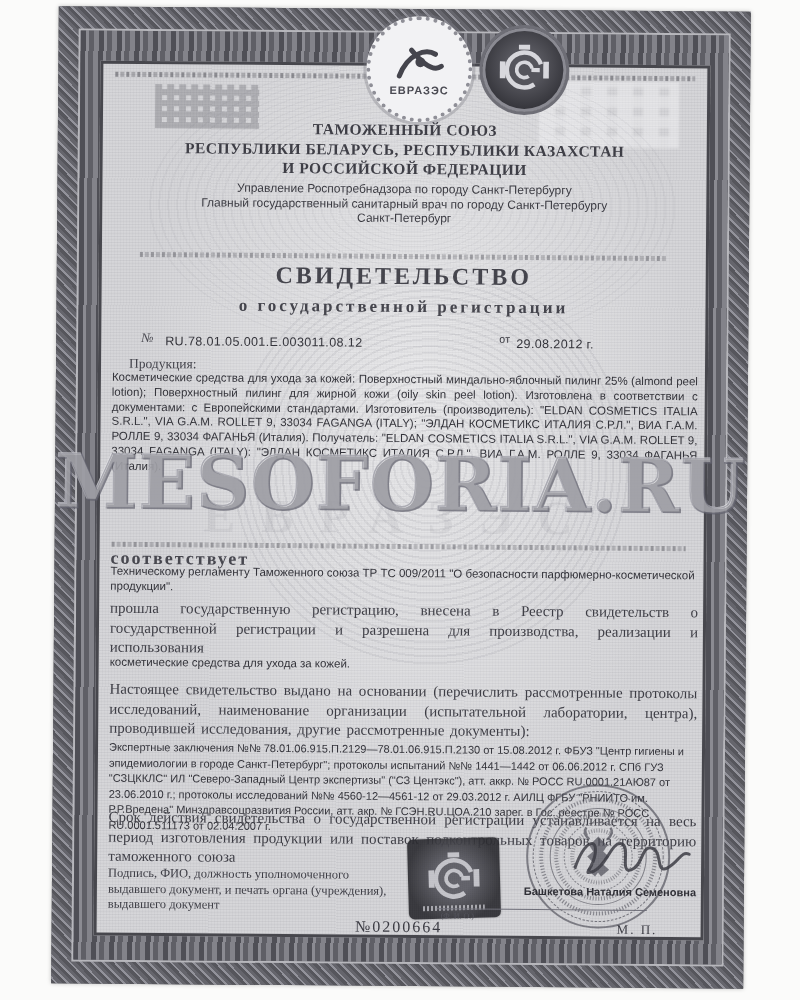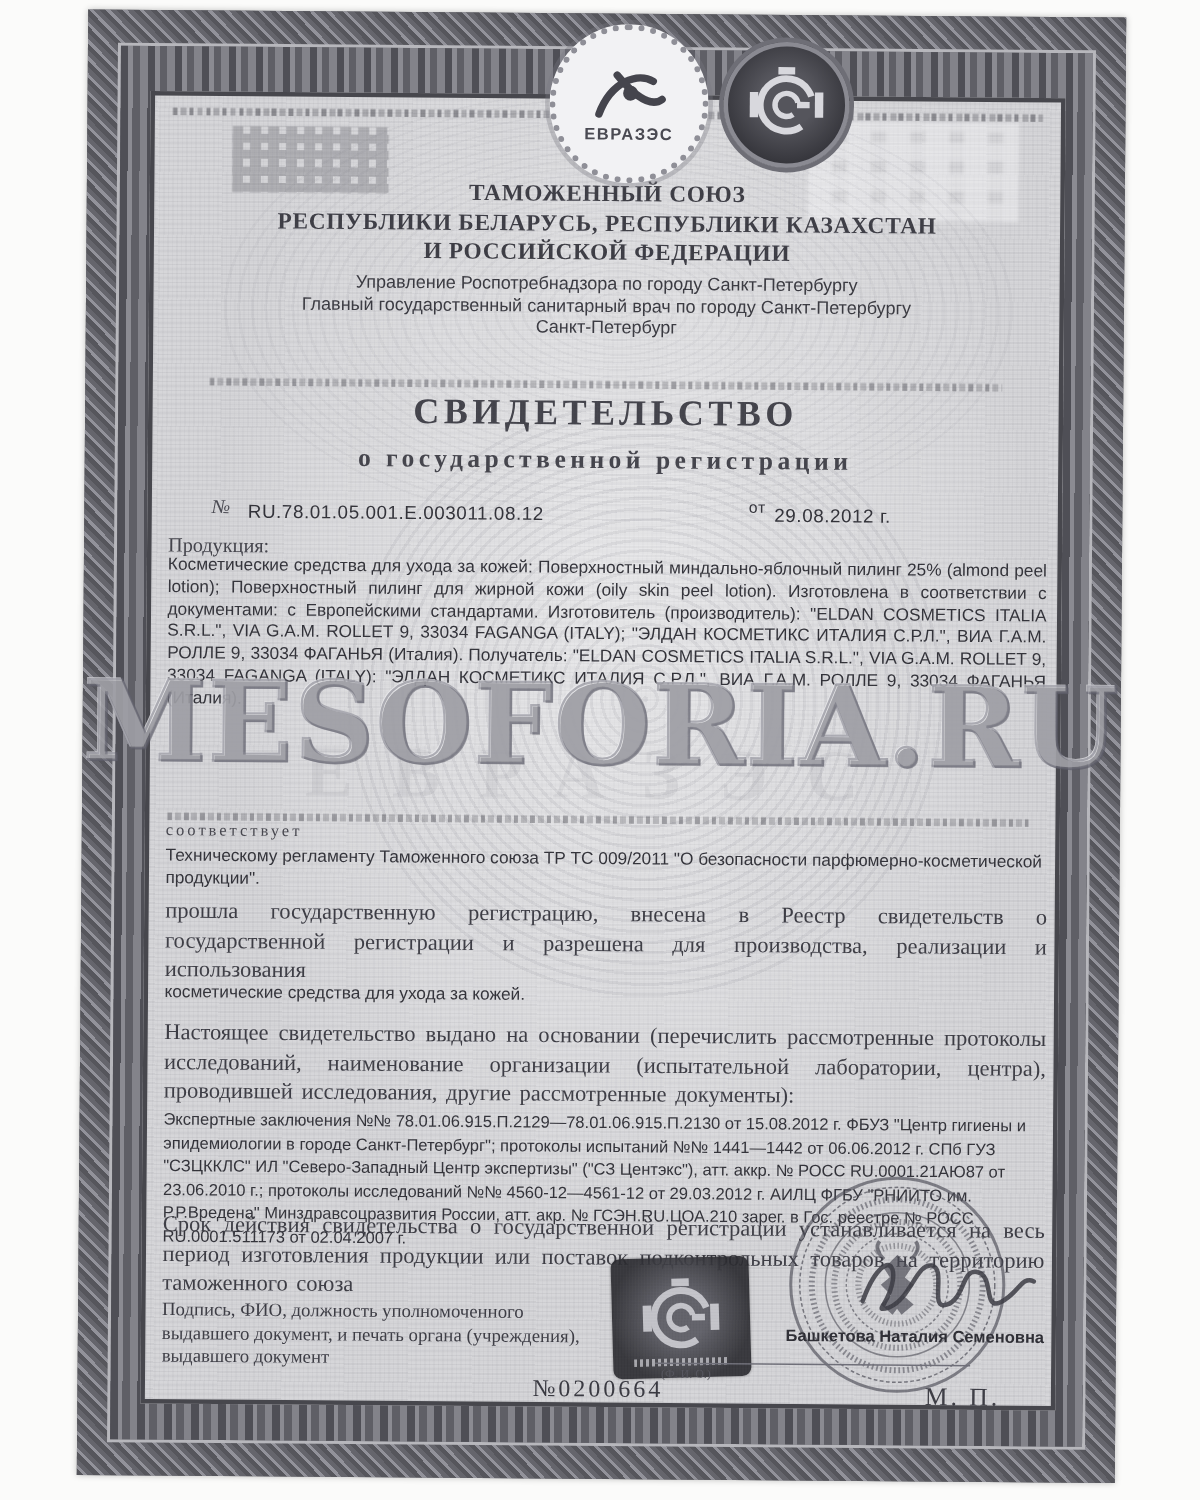--- a/index.html
+++ b/index.html
@@ -121,35 +121,35 @@
     font-size:24px;letter-spacing:3px;color:#44444c;
   }
   .cert-sub{
     left:0;right:0;top:231px;text-align:center;font-weight:bold;
     font-size:17px;letter-spacing:3px;color:#44444c;
   }
   .num-label{left:40px;top:266px;font-size:13px;font-style:italic;color:#4a4a52;}
   .num-value{left:64px;top:270px;font-size:12.5px;letter-spacing:.4px;}
   .date-label{left:398px;top:266px;font-size:10.5px;letter-spacing:.5px;}
   .date-value{left:415px;top:270px;font-size:12.5px;letter-spacing:.4px;}
-  .product-label{left:11px;top:292px;font-size:13.5px;color:#44444c;}
+  .product-label{left:28px;top:292px;font-size:13.5px;color:#44444c;}
   .product-text{left:11px;top:306px;width:586px;font-size:11.5px;line-height:14.8px;text-align:justify;}
-  .compliance-label{left:11px;top:484px;font-size:11px;letter-spacing:2px;color:#47474f;}
+  .compliance-label{left:11px;top:484px;font-size:18px;letter-spacing:2px;color:#47474f;font-weight:bold;}
   .compliance-text{left:11px;top:500px;width:586px;font-size:11.5px;line-height:14.5px;}
   .reg-text{left:11px;top:535px;width:588px;font-size:15px;line-height:19.5px;text-align:justify;word-spacing:4px;color:#3d3d45;}
   .reg-subject{left:11px;top:592px;width:586px;font-size:11.5px;}
   .basis-text{left:11px;top:616px;width:588px;font-size:15px;line-height:19.5px;text-align:justify;word-spacing:2px;color:#3d3d45;}
   .basis-details{left:11px;top:676px;width:586px;font-size:11px;line-height:15.6px;}
   .validity-text{left:11px;top:744px;width:588px;font-size:15px;line-height:19.5px;text-align:justify;word-spacing:2px;color:#3d3d45;}
   .sig-caption{left:11px;top:802px;width:296px;font-size:12.5px;line-height:15.5px;color:#3d3d45;}
   .sig-name{left:408px;top:818px;width:210px;font-size:11px;font-weight:bold;text-align:center;color:#2e2e35;}
   .sig-line{left:340px;top:842px;width:210px;border-top:1px solid #70707a;height:0;}
   .fio-label{left:344px;top:845px;font-size:8px;color:#55555e;text-align:right;}
   .blank-number{left:0px;right:0;top:852px;text-align:center;font-size:16px;letter-spacing:2px;color:#3a3a42;}
-  .mp-label{left:520px;top:854px;font-size:17px;letter-spacing:2px;color:#3d3d45;font-family:Liberation Serif, serif;}
+  .mp-label{left:520px;top:854px;font-size:13px;letter-spacing:2px;color:#3d3d45;font-family:Liberation Serif, serif;}
   
   .stamp-square{
     position:absolute;left:311px;top:772px;width:92px;height:80px;border-radius:6px;
     background:radial-gradient(circle at 50% 48%, #5a5a62 0 28%, #2c2c31 75%);
     transform:rotate(-2deg);box-shadow:0 0 2px rgba(0,0,0,.4);
     display:flex;align-items:center;justify-content:center;opacity:.92;
   }
   .stamp-square::after{
     content:"";position:absolute;left:14px;bottom:8px;width:62px;height:5px;
     background:repeating-linear-gradient(90deg,#c0c0c6 0 2px,transparent 2px 4px);opacity:.8;

